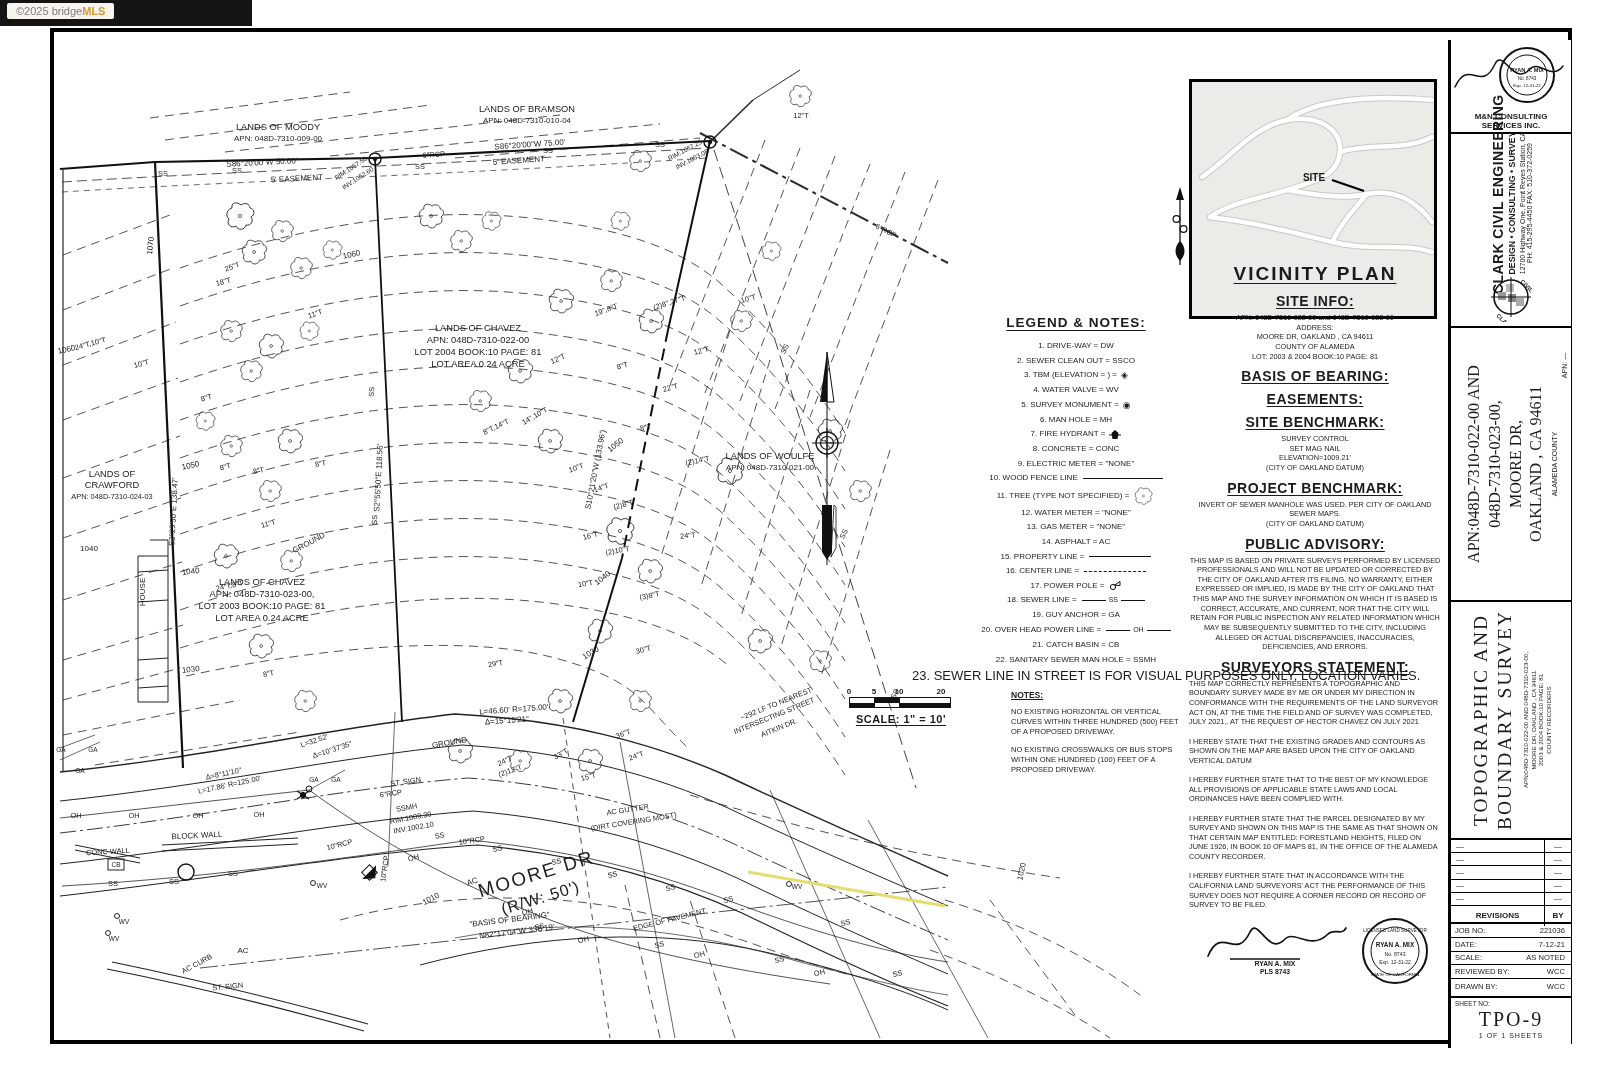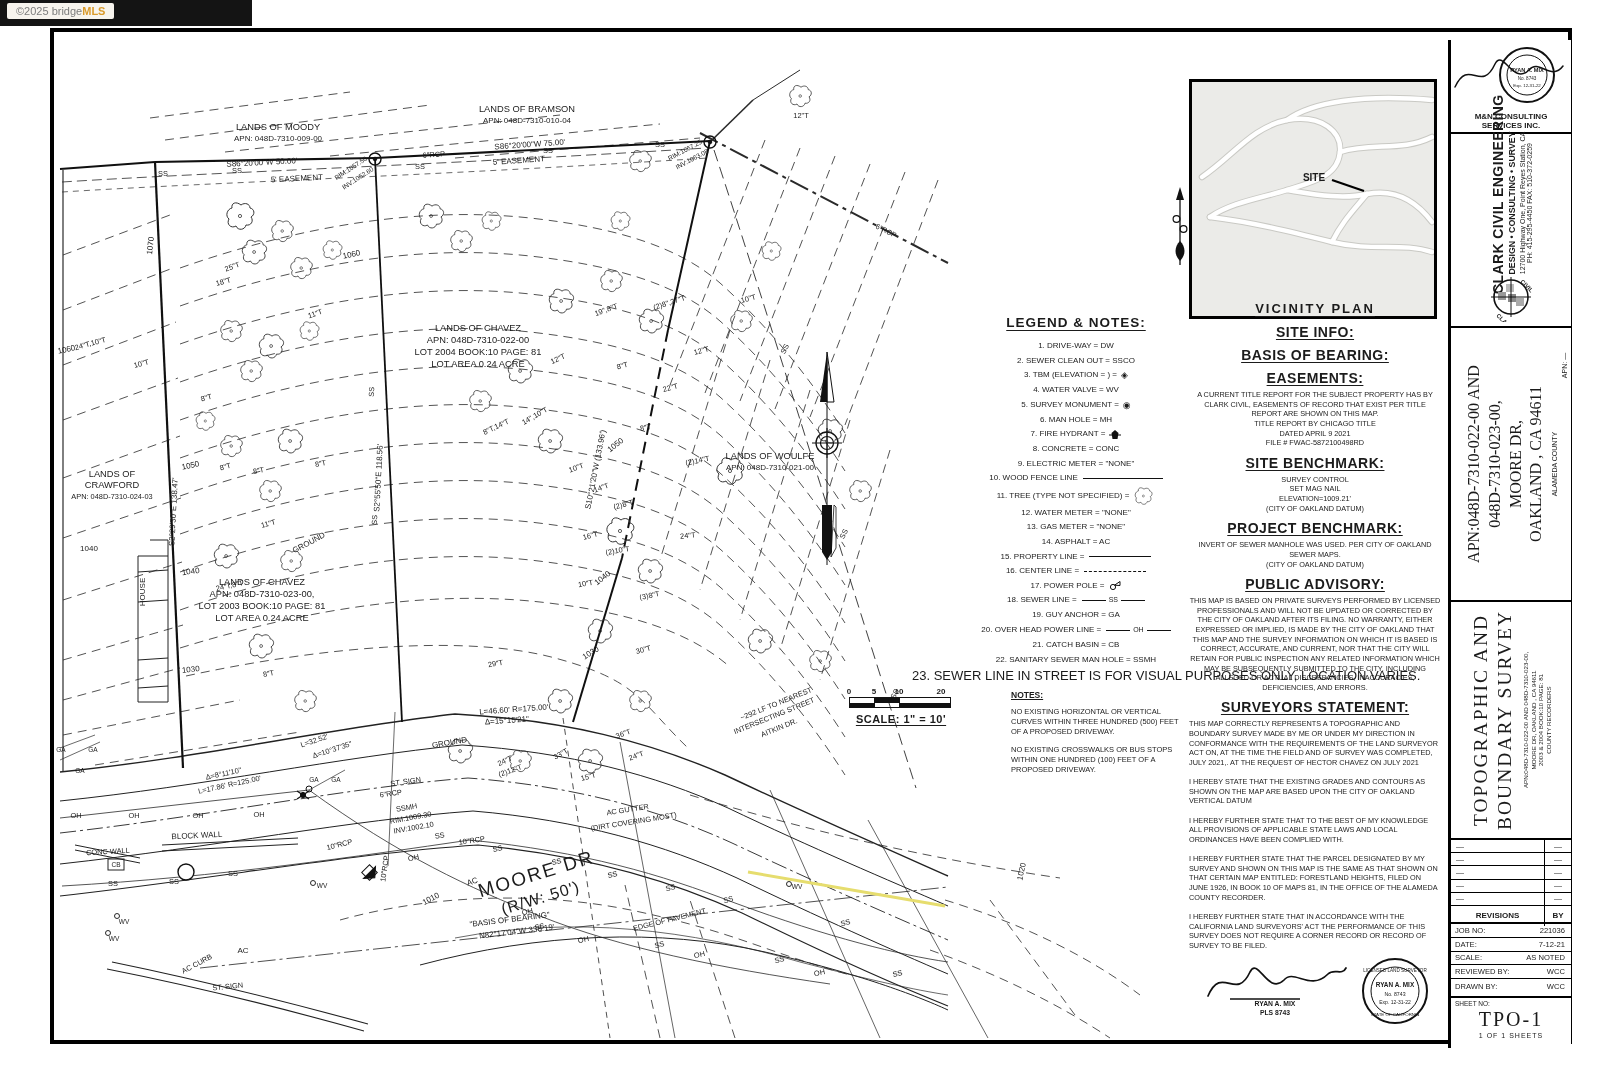--- a/index.html
+++ b/index.html
@@ -37,22 +37,22 @@
   .sb-bar{width:100px;margin-left:3px;border:1px solid #111;}
   .sb-row{display:flex;height:4.5px;}
   .sb-row i{display:block;height:100%;box-sizing:border-box;border-right:1px solid #111;}
   .w25{width:25px;} .w50{width:50px;border-right:none!important;}
   .b{background:#111;}
   .sb-label{margin-top:5px;font-size:11px;font-weight:bold;text-decoration:underline;
             text-underline-offset:2px;text-align:center;letter-spacing:.5px;}
 
   
   .rightcol{position:absolute;left:1133px;top:231px;width:256px;text-align:center;}
-  .vic-title{font-size:13px;font-weight:bold;letter-spacing:2px;text-decoration:underline;
-             text-underline-offset:3px;margin-bottom:8px;margin-top:38px;}
+  .vic-title{font-size:19px;font-weight:bold;letter-spacing:2px;text-decoration:underline;
+             text-underline-offset:3px;margin-bottom:8px;}
   .sec-h{font-size:14px;font-weight:bold;letter-spacing:.5px;text-decoration:underline;
          text-underline-offset:2px;margin:7px 0 4px 0;}
   .sec-b{font-size:7.3px;line-height:1.32;white-space:pre-line;margin:0 2px;}
   .sec-b.left{text-align:left;}
   .sigrow{display:flex;justify-content:center;align-items:flex-start;gap:10px;margin-top:6px;}
   .signames{font-size:6.8px;font-weight:bold;line-height:1.25;text-align:center;margin-top:-8px;}
   .stamp{display:block;}
   .stamp text{font-family:"Liberation Sans",sans-serif;}
 
   
@@ -563,26 +563,27 @@
   <line x1="13" y1="10" x2="13" y2="80" stroke="#111" stroke-width="1.3"></line>
   <polygon points="13,2 9,15 17,15" fill="#111"></polygon>
   <circle cx="9.5" cy="34" r="3.4" fill="none" stroke="#111" stroke-width="1.2"></circle>
   <circle cx="16.5" cy="44" r="3.4" fill="none" stroke="#111" stroke-width="1.2"></circle>
   <path d="M13,56 C7,62 7,70 13,76 C19,70 19,62 13,56 Z" fill="#111"></path>
 </svg>
 
 <div class="rightcol">
   <div class="vic-title">VICINITY PLAN</div>
   <div class="sec-h">SITE INFO:</div>
+  <div class="sec-b">APN: 048D-7310-022-00  and  048D-7310-023-00
+ADDRESS:
+MOORE DR, OAKLAND , CA 94611
+COUNTY OF ALAMEDA
+LOT:  2003 &amp; 2004  BOOK:10  PAGE:  81</div>
   <div class="sec-h">BASIS OF BEARING:</div>
   <div class="sec-h">EASEMENTS:</div>
-  <div class="sec-b">A CURRENT TITLE REPORT FOR THE SUBJECT PROPERTY HAS BY CLARK CIVIL, EASEMENTS OF RECORD THAT EXIST PER TITLE REPORT ARE SHOWN ON THIS MAP.
-TITLE REPORT BY CHICAGO TITLE
-DATED APRIL 9 2021
-FILE # FWAC-5872100498RD</div>
   <div class="sec-h">SITE BENCHMARK:</div>
   <div class="sec-b">SURVEY CONTROL
 SET MAG NAIL
 ELEVATION=1009.21'
 (CITY OF  OAKLAND DATUM)</div>
   <div class="sec-h">PROJECT BENCHMARK:</div>
   <div class="sec-b">INVERT OF SEWER MANHOLE WAS USED. PER CITY OF OAKLAND SEWER MAPS.
 (CITY OF  OAKLAND DATUM)</div>
   <div class="sec-h">PUBLIC ADVISORY:</div>
   <div class="sec-b">THIS MAP IS BASED ON PRIVATE SURVEYS PERFORMED BY LICENSED PROFESSIONALS AND WILL NOT BE UPDATED OR CORRECTED BY THE CITY OF OAKLAND AFTER ITS FILING. NO WARRANTY, EITHER EXPRESSED OR IMPLIED, IS MADE BY THE CITY OF OAKLAND THAT THIS MAP AND THE SURVEY INFORMATION ON WHICH IT IS BASED IS CORRECT, ACCURATE, AND CURRENT, NOR THAT THE CITY WILL RETAIN FOR PUBLIC INSPECTION ANY RELATED INFORMATION WHICH MAY BE SUBSEQUENTLY SUBMITTED TO THE CITY, INCLUDING ALLEGED OR ACTUAL DISCREPANCIES, INACCURACIES, DEFICIENCIES, AND ERRORS.</div>
@@ -719,18 +720,18 @@
           <span>REVIEWED BY:</span>
           <span>WCC</span>
         </div>
     <div class="inf-row">
           <span>DRAWN BY:</span>
           <span>WCC</span>
         </div>
   </div>
   <div class="tb-sec secG">
     <div class="sheetno-lbl">SHEET NO:</div>
-    <div class="sheetno">TPO-1</div>
+    <div class="sheetno">TPO-9</div>
     <div class="sheetcnt">1  OF  1  SHEETS</div>
   </div>
 </div>
 
 </div>
 
 </body></html>

